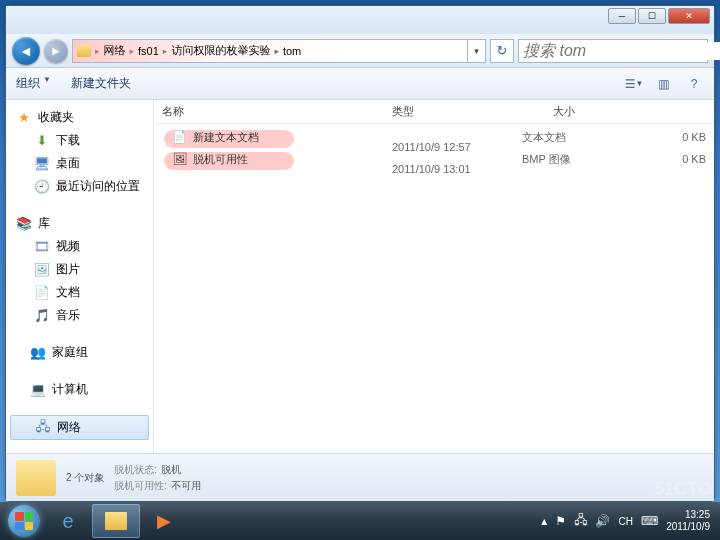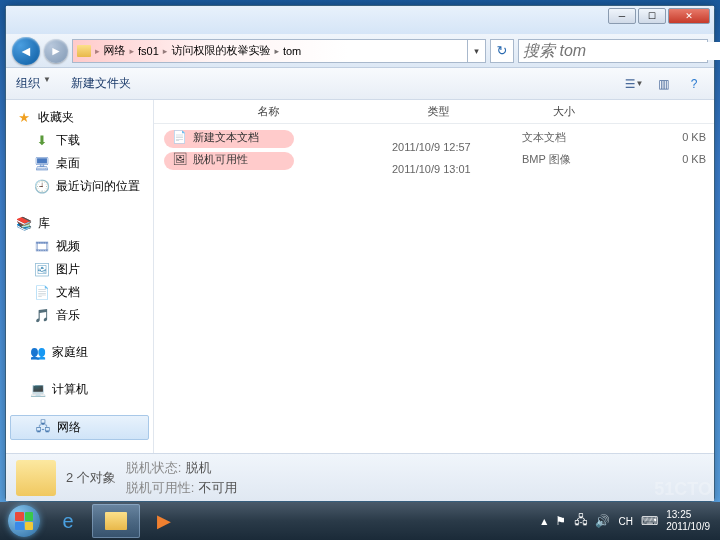--- a/index.html
+++ b/index.html
@@ -52,52 +52,52 @@
 .ico-video { color: #6a8ac0; }
 .ico-pic { color: #5a9ac0; }
 .ico-doc { color: #8a7a5a; }
 .ico-music { color: #4a6ac8; }
 .ico-home { color: #3a8a5a; }
 .ico-pc { color: #5a6a8a; }
 .ico-net { color: #4a7ab0; }
 
 .content { flex: 1; background: #fff; display: flex; flex-direction: column; }
 .col-headers { height: 24px; display: flex; align-items: center; border-bottom: 1px solid #e8ecf0; font-size: 11px; color: #444; }
-.col { padding: 0 8px; border-right: 1px solid transparent; text-align: center; }
+.col { padding: 0 8px; border-right: 1px solid transparent; }
 .col-name { width: 230px; }
 .col-date { width: 130px; }
 .col-type { width: 110px; }
 .col-size { width: 90px; text-align: right; }
 
 .file-list { flex: 1; padding: 2px 0; }
 .file-row { height: 22px; display: flex; align-items: center; font-size: 11px; color: #333; cursor: pointer; position: relative; }
 .fr-name { width: 230px; padding-left: 18px; display: flex; align-items: center; gap: 5px; position: relative; }
 .fr-highlight { position: absolute; left: 10px; top: 1px; height: 18px; width: 130px; background: rgba(255,140,140,0.45); border-radius: 9px; }
 .fr-ico { width: 16px; height: 16px; display: inline-flex; align-items: center; justify-content: center; font-size: 12px; position: relative; z-index: 1; }
 .fr-txt { position: relative; z-index: 1; }
 .fr-date { width: 130px; padding: 0 8px; color: #666; margin-top: 20px; }
 .fr-type { width: 110px; padding: 0 8px; color: #666; }
 .fr-size { width: 90px; padding: 0 8px; text-align: right; color: #666; }
 
-.statusbar { height: 48px; background: linear-gradient(to bottom, #f0f5fb, #e0e8f2); border-top: 1px solid #d0dae8; display: flex; align-items: center; padding: 4px 10px; gap: 10px; font-size: 13px; color: #555; }
+.statusbar { height: 48px; background: linear-gradient(to bottom, #f0f5fb, #e0e8f2); border-top: 1px solid #d0dae8; display: flex; align-items: center; padding: 4px 10px; gap: 10px; font-size: 10px; color: #555; }
 .sb-folder { width: 40px; height: 36px; background: linear-gradient(#fce8a0, #f0c860); border-radius: 3px; }
 .sb-info { display: flex; flex-direction: column; gap: 2px; }
 .sb-line { display: flex; gap: 4px; }
 .sb-label { color: #888; }
 
 .taskbar { position: absolute; bottom: 0; left: 0; right: 0; height: 38px; background: linear-gradient(to bottom, #4a5a6a, #2a3a48 50%, #1a2a38); display: flex; align-items: center; padding: 0 4px; }
 .start-btn { width: 40px; height: 34px; display: flex; align-items: center; justify-content: center; cursor: pointer; }
 .start-orb { width: 32px; height: 32px; border-radius: 50%; background: radial-gradient(circle at 30% 30%, #8ac8f0, #2a6aa0); box-shadow: 0 0 6px rgba(120,200,255,0.6); display: grid; grid-template: 1fr 1fr / 1fr 1fr; gap: 1px; padding: 7px; }
 .start-orb span { border-radius: 1px; }
 .so1 { background: #e84a3a; } .so2 { background: #3ac84a; } .so3 { background: #3a8ae8; } .so4 { background: #f0c83a; }
 .tb-app { width: 48px; height: 34px; display: flex; align-items: center; justify-content: center; cursor: pointer; border-radius: 2px; }
 .tb-app.active { background: linear-gradient(to bottom, rgba(140,180,220,0.5), rgba(80,120,160,0.5)); box-shadow: inset 0 0 0 1px rgba(180,210,240,0.4); }
 .tb-tray { margin-left: auto; display: flex; align-items: center; gap: 8px; color: #fff; font-size: 10px; padding-right: 6px; }
 .tray-icon { font-size: 12px; cursor: pointer; }
-.tray-time { text-align: left; line-height: 1.2; cursor: pointer; }
+.tray-time { text-align: right; line-height: 1.2; cursor: pointer; }
 .watermark { position: absolute; right: 8px; bottom: 40px; color: rgba(255,255,255,0.25); font-size: 18px; font-weight: bold; pointer-events: none; }
 </style>
 </head>
 <body>
 
 <div class="window">
 
   <div class="titlebar">
     <div class="win-btn win-min">─</div>
     <div class="win-btn win-max">☐</div>

